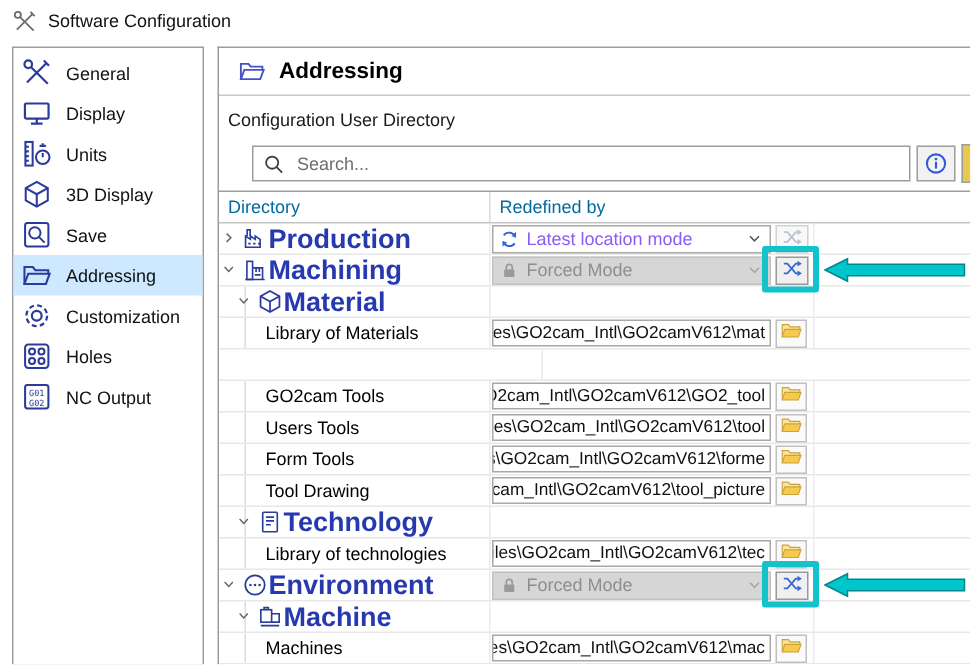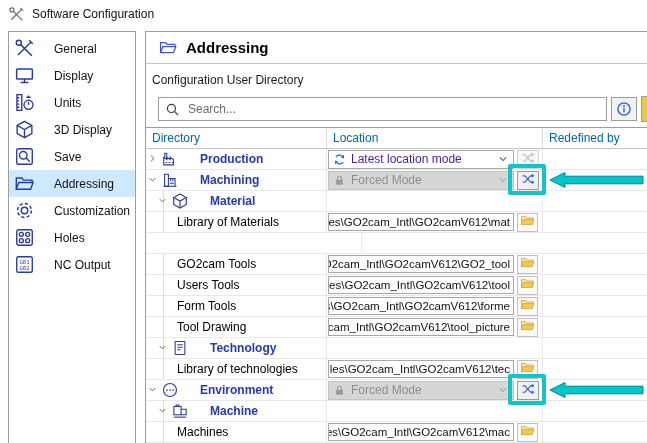--- a/index.html
+++ b/index.html
@@ -8,41 +8,41 @@
 
   
   .titlebar{position:absolute;left:8px;top:4px;height:20px;display:flex;align-items:center;gap:7px;}
   .title-icon{width:17px;height:17px;color:#6b6b6b;display:flex;}
   .title-icon svg{width:17px;height:17px;}
   .title-text{font-size:12px;color:#111;}
 
   
   .sidebar{position:absolute;left:8px;top:31px;width:128px;height:413px;border:1px solid #9d9d9d;
     background:#fff;box-sizing:border-box;padding-top:3px;}
-  .side-item{display:flex;align-items:center;gap:19px;height:27px;padding-left:5px;cursor:default;}
+  .side-item{display:flex;align-items:center;gap:9px;height:27px;padding-left:5px;cursor:default;}
   .side-item.selected{background:#cde8ff;}
   .side-icon{width:21px;height:21px;color:#2b3b9b;display:flex;flex:0 0 21px;}
   .side-icon svg{width:21px;height:21px;}
   .side-label{color:#111;}
 
   
   .main{position:absolute;left:145px;top:31px;width:502px;height:413px;border:1px solid #9d9d9d;
     border-right:none;border-bottom:none;box-sizing:border-box;background:#fff;}
   .main-header{height:31px;display:flex;align-items:center;gap:8px;padding-left:12px;
     border-bottom:1px solid #c9c9c9;}
   .main-header .hdr-icon{width:20px;height:19px;color:#4353c4;display:flex;}
   .main-header .hdr-icon svg{width:20px;height:19px;}
   .main-title{font-weight:bold;font-size:15px;color:#000;}
 
   .config-row{display:flex;align-items:center;margin:9px 2px 0 6px;gap:6px;}
   .config-label{white-space:nowrap;}
   .config-input{flex:1;height:18px;border:1px solid #9d9d9d;font:11.5px "Liberation Sans",sans-serif;
     padding:0 4px;color:#111;background:#fff;}
 
-  .search-row{display:flex;align-items:center;margin:9px 0 0 12px;gap:4px;}
+  .search-row{display:flex;align-items:center;margin:9px 0 0 22px;gap:4px;}
   .search-box{flex:1;display:flex;align-items:center;gap:6px;height:22px;border:1px solid #9d9d9d;
     padding:0 6px;background:#fff;}
   .search-box .sicon{width:15px;height:15px;color:#3c3c3c;display:flex;}
   .search-box .sicon svg{width:15px;height:15px;}
   .search-input{border:none;outline:none;flex:1;font:12px "Liberation Sans",sans-serif;color:#333;background:transparent;}
   .search-input::placeholder{color:#6d6d6d;}
   .info-btn{width:26px;height:24px;border:1px solid #9d9d9d;background:#f2f2f2;display:flex;
     align-items:center;justify-content:center;padding:0;}
   .info-btn svg{width:16px;height:16px;color:#2e5bd8;}
   .edge-sliver{width:5px;height:24px;background:#e9c84e;border:1px solid #9d9d9d;border-right:none;flex:0 0 5px;}
@@ -60,27 +60,27 @@
   .cell{height:100%;box-sizing:border-box;display:flex;align-items:center;}
   .cell.c1,.cell.c2{border-right:1px solid #eceaea;}
   .row.lv1 .cell.c1,.row.lv2 .cell.c1{background:linear-gradient(#ddd,#ddd) 17px 0/1px 100% no-repeat;}
 
   .expander{width:12px;height:12px;display:flex;color:#606060;flex:0 0 12px;}
   .expander svg{width:11px;height:11px;}
   .expander.ml0{margin-left:1px;}
   .expander.ml1{margin-left:11px;}
   .tree-icon{width:18px;height:18px;display:flex;color:#2b3b9b;margin-left:2px;flex:0 0 18px;}
   .tree-icon svg{width:18px;height:18px;}
-  .grp-label{margin-left:21px;color:#2639ae;font-weight:bold;font-size:12px;white-space:nowrap;}
+  .grp-label{margin-left:0;color:#2639ae;font-weight:bold;font-size:18px;white-space:nowrap;}
   .cell.c1.leaf{padding-left:31px;}
   .leaf-label{color:#000;white-space:nowrap;}
 
   .combo{width:186px;height:19px;border:1px solid #a8a8a8;background:#fff;display:flex;align-items:center;
     gap:5px;padding:0 4px;box-sizing:border-box;margin-left:1px;}
-  .combo .ctext{flex:1;font-size:12px;color:#4c1d95;white-space:nowrap;overflow:hidden;}
+  .combo .ctext{flex:1;font-size:12px;color:#8b5cf6;white-space:nowrap;overflow:hidden;}
   .combo-ic{width:13px;height:13px;display:flex;flex:0 0 13px;}
   .combo-ic svg{width:13px;height:13px;}
   .combo-chev{width:12px;height:12px;display:flex;color:#555;flex:0 0 12px;}
   .combo-chev svg{width:12px;height:12px;}
   .combo.disabled{background:#d6d6d6;border-color:#c2c2c2;}
   .combo.disabled .ctext{color:#8f8f8f;}
   .combo.disabled .combo-chev{color:#a6a6a6;}
   [data-name="refresh-icon"]{color:#2e62d9;}
   [data-name="lock-icon"]{color:#9a9a9a;}
 
@@ -273,21 +273,20 @@
               <rect x="9.1" y="8.6" width="1.8" height="5.6" fill="currentColor"></rect>
             </svg>
           </span>
       </button>
       <div class="edge-sliver" data-name="folder-button-clipped"></div>
     </div>
 
     <div class="table" data-name="directory-table">
       <div class="thead" data-name="table-header">
         <div class="th c1" data-name="column-header-directory">Directory</div>
-        <div class="th c2" data-name="column-header-location">Location</div>
         <div class="th c3" data-name="column-header-redefined-by">Redefined by</div>
       </div>
       <div class="tbody" data-name="table-body">
           <div class="row lv0" data-name="table-row-production">
             <div class="cell c1" data-name="directory-cell">
               <span class="expander ml0" data-name="chevron-right-icon">
                 <svg viewBox="0 0 20 20">
                   <path d="M7.4 5l5.2 5-5.2 5" fill="none" stroke="currentColor" stroke-width="1.7"></path>
                 </svg>
               </span>

